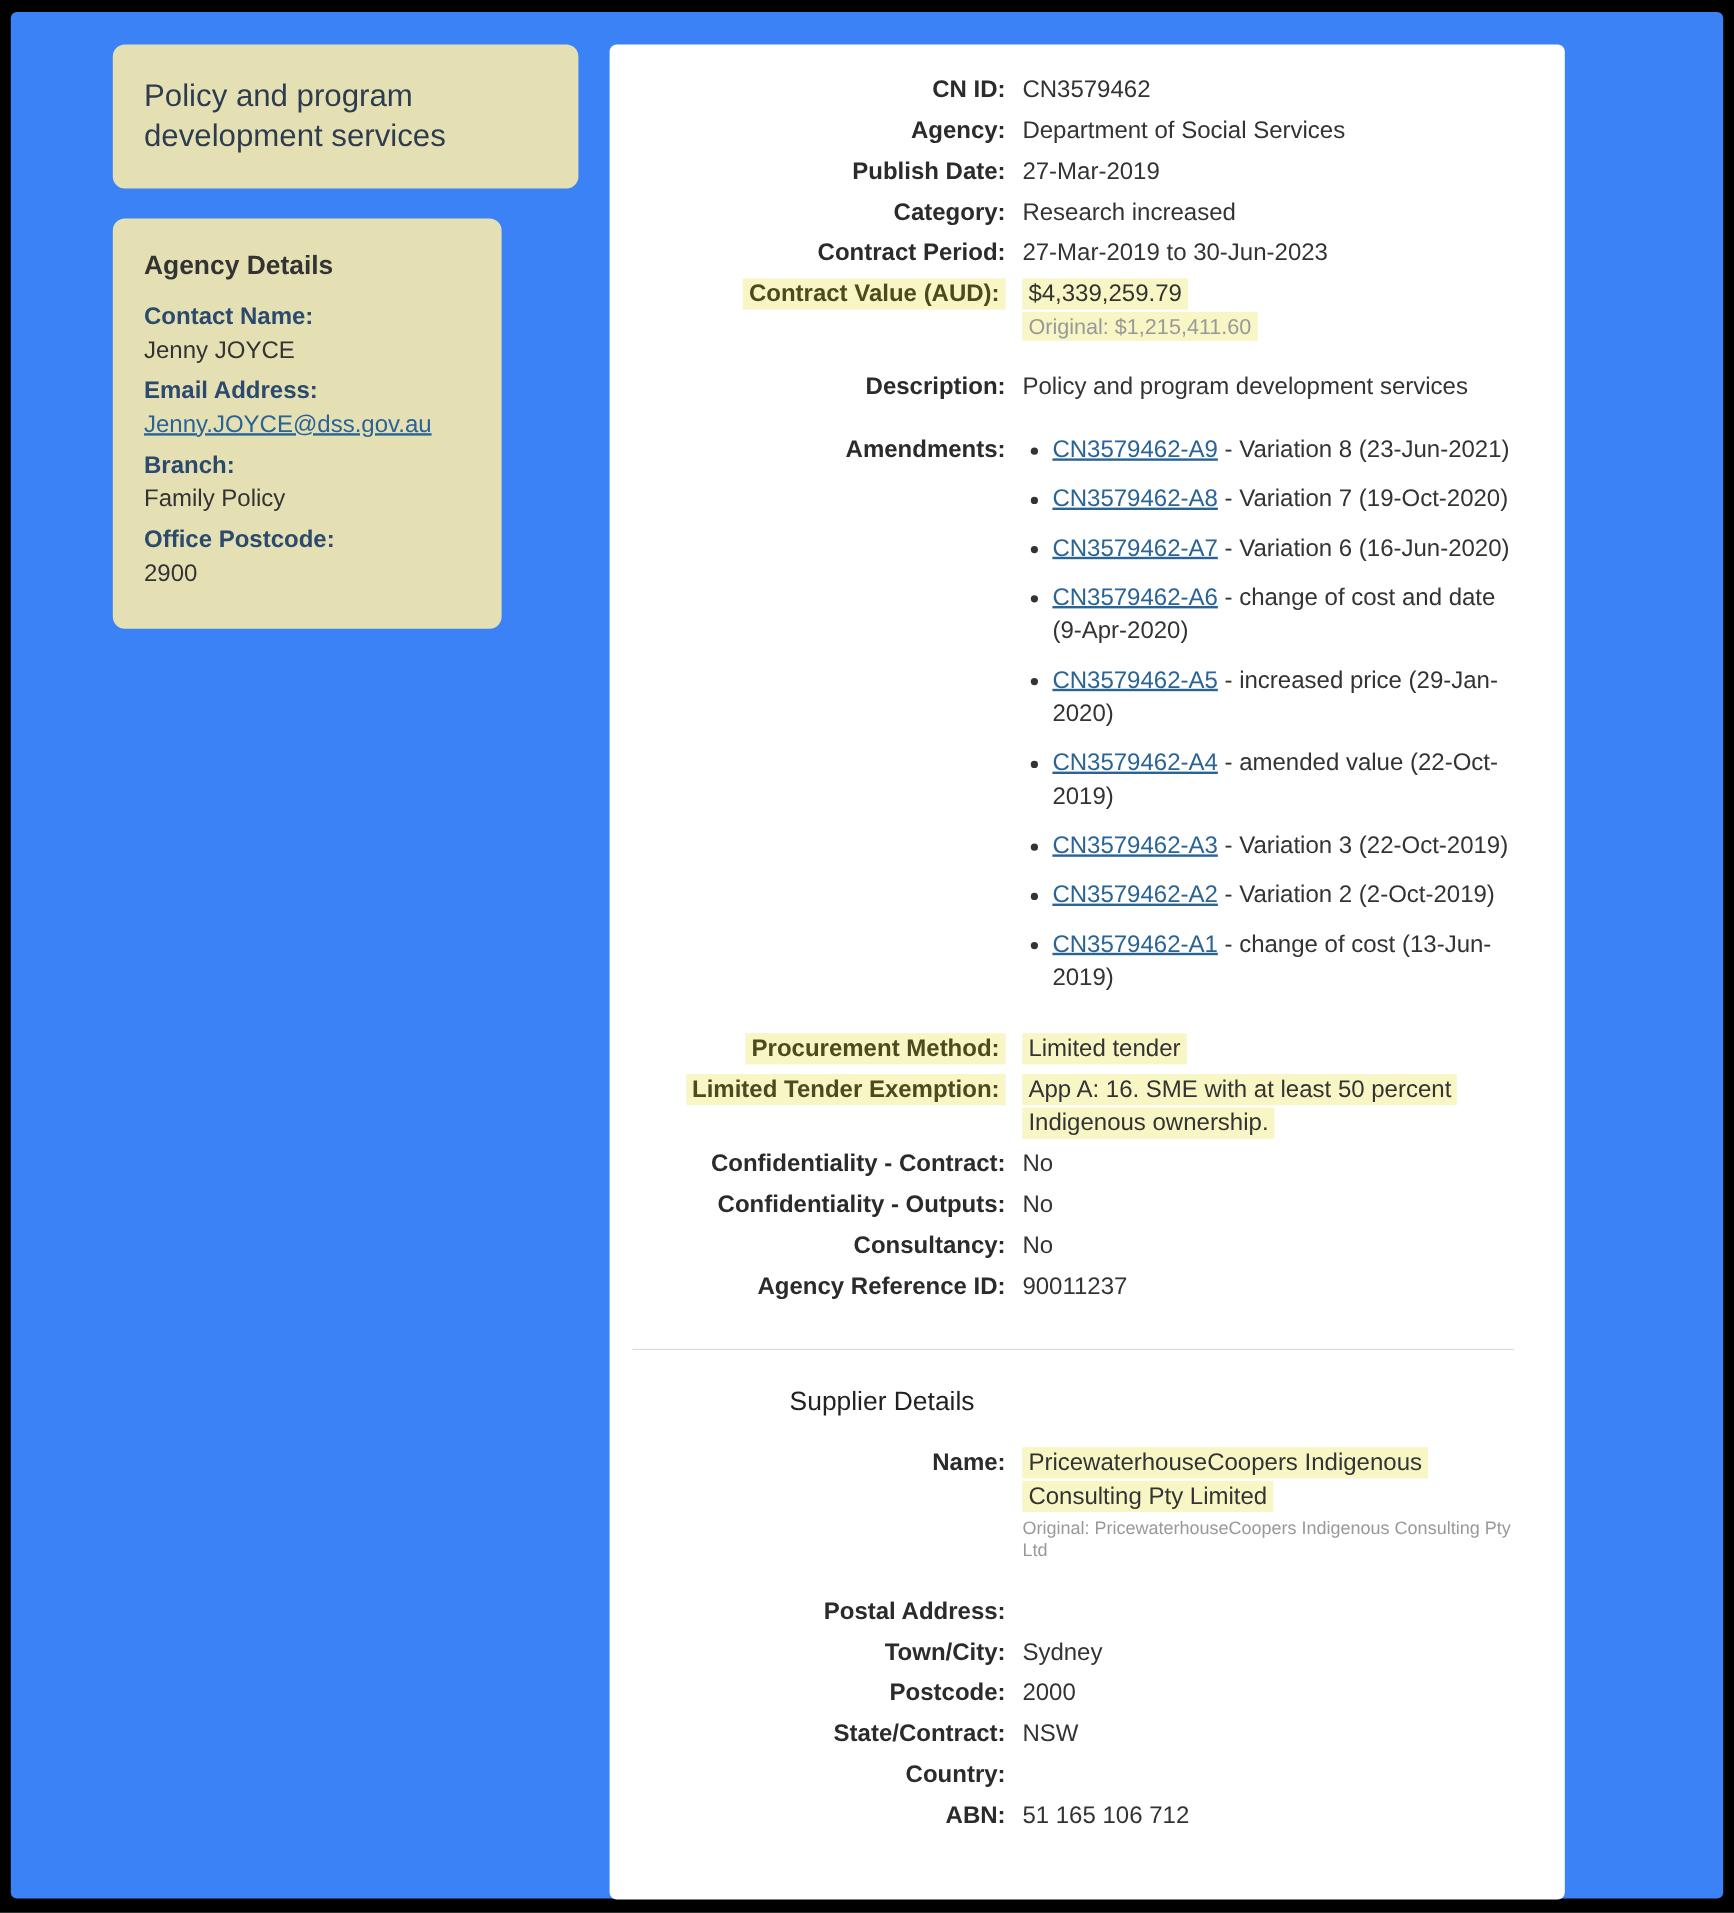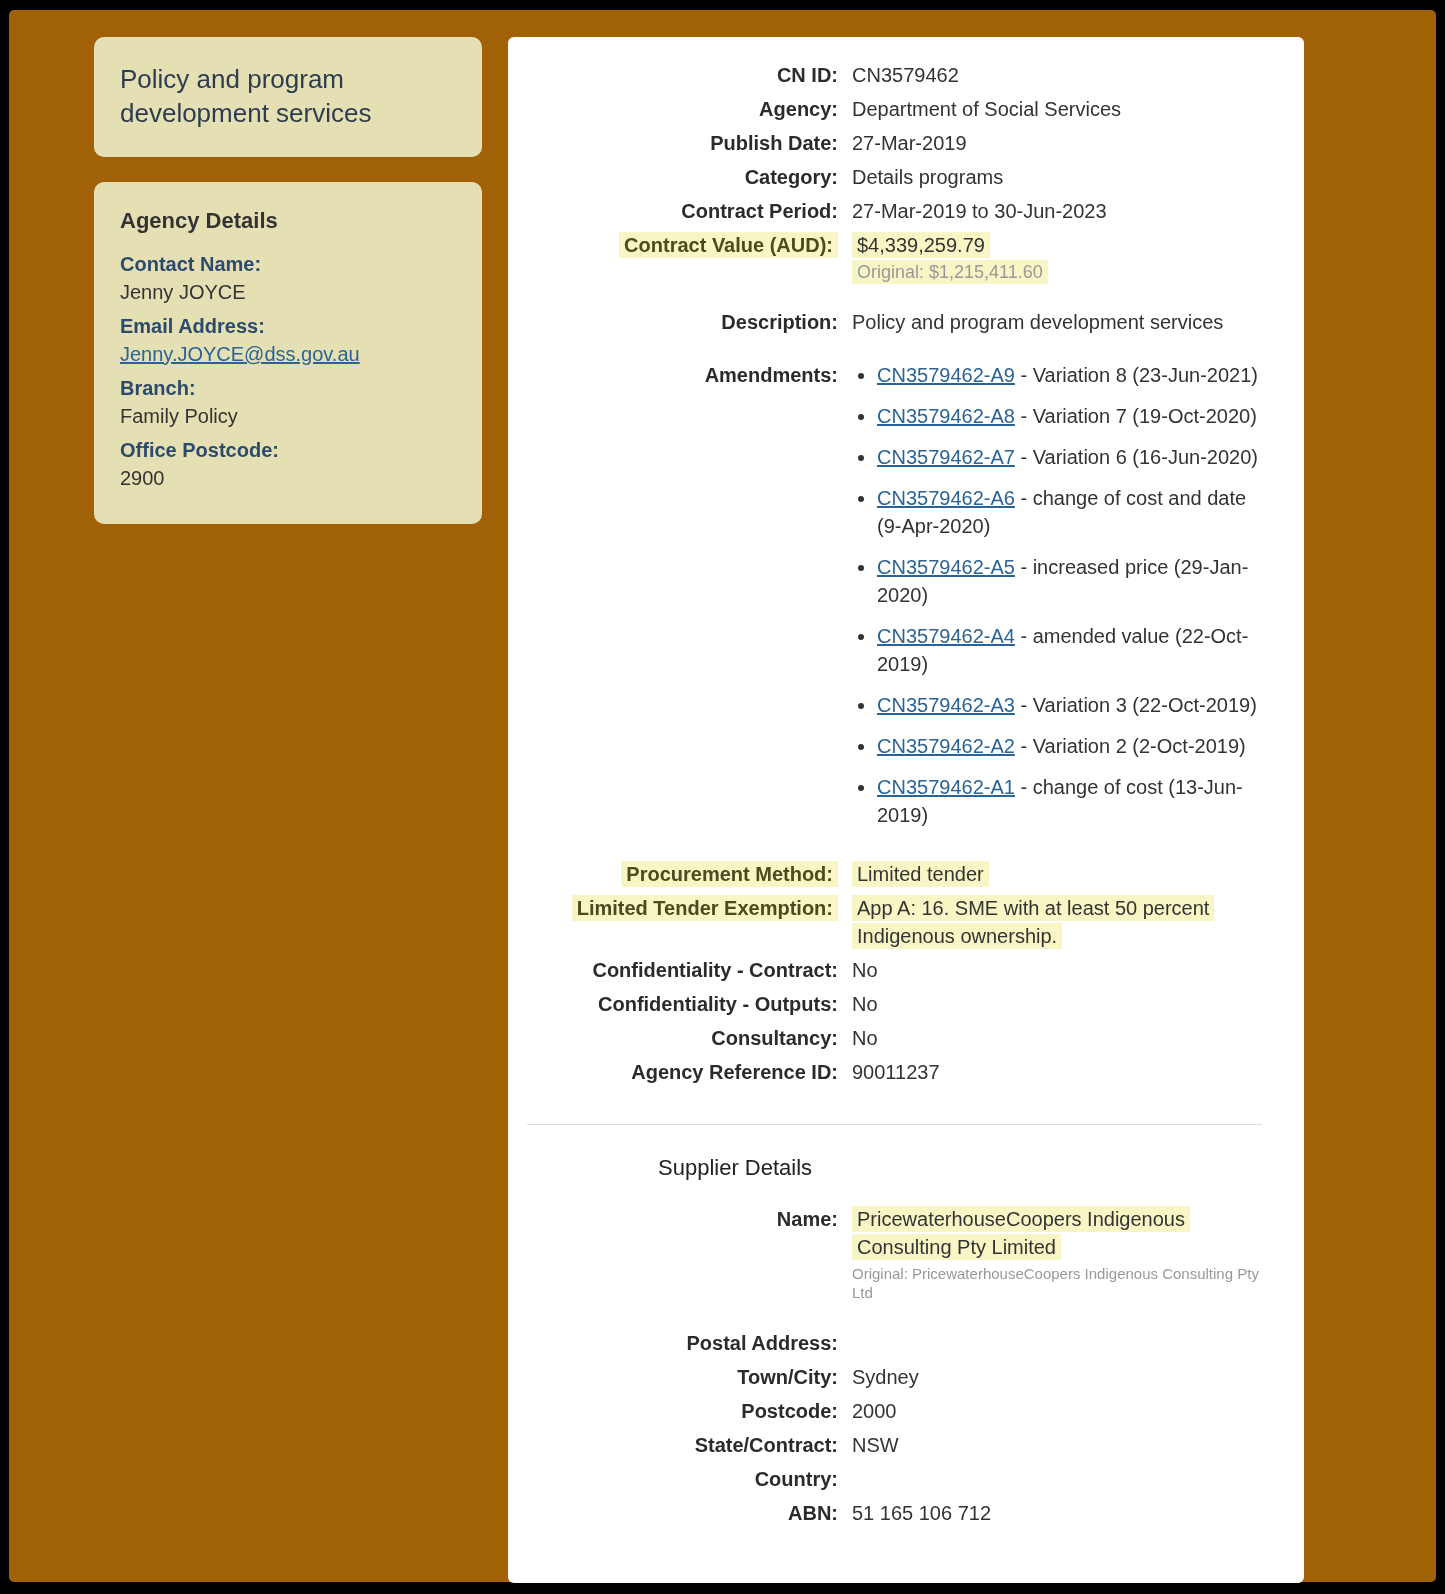--- a/index.html
+++ b/index.html
@@ -6,42 +6,42 @@
   html,body { width: 1445px; }
   body {
     background: #000;
     padding: 10px 9px 12px 9px;
     font-family: "Liberation Sans", "DejaVu Sans", sans-serif;
   }
   .page {
     position: relative;
     width: 1427px;
     height: 1572px;
-    background: #a16207;
+    background: #3b82f6;
     border-radius: 5px;
   }
   
   .title-card {
     position: absolute;
     left: 85px; top: 27px;
     width: 388px;
     background: #e5e0b4;
     border-radius: 10px;
     padding: 25px 26px 27px 26px;
   }
   .title-card h1 {
     font-size: 26px;
     font-weight: normal;
     line-height: 34px;
     color: #2e3c50;
   }
   .agency-card {
     position: absolute;
     left: 85px; top: 172px;
-    width: 388px;
+    width: 324px;
     background: #e5e0b4;
     border-radius: 10px;
     padding: 26px 26px 32px 26px;
   }
   .agency-card h2 {
     font-size: 22px;
     font-weight: bold;
     color: #333;
     margin-bottom: 16px;
   }
@@ -160,21 +160,21 @@
         </div>
         <div class="row">
           <div class="lbl"><span>Publish Date:</span></div>
           <div class="val">
             <div><span>27-Mar-2019</span></div>
           </div>
         </div>
         <div class="row">
           <div class="lbl"><span>Category:</span></div>
           <div class="val">
-            <div><span>Details programs</span></div>
+            <div><span>Research increased</span></div>
           </div>
         </div>
         <div class="row">
           <div class="lbl"><span>Contract Period:</span></div>
           <div class="val">
             <div><span>27-Mar-2019 to 30-Jun-2023</span></div>
           </div>
         </div>
         <div class="row">
           <div class="lbl"><span class="hl">Contract Value (AUD):</span></div>

